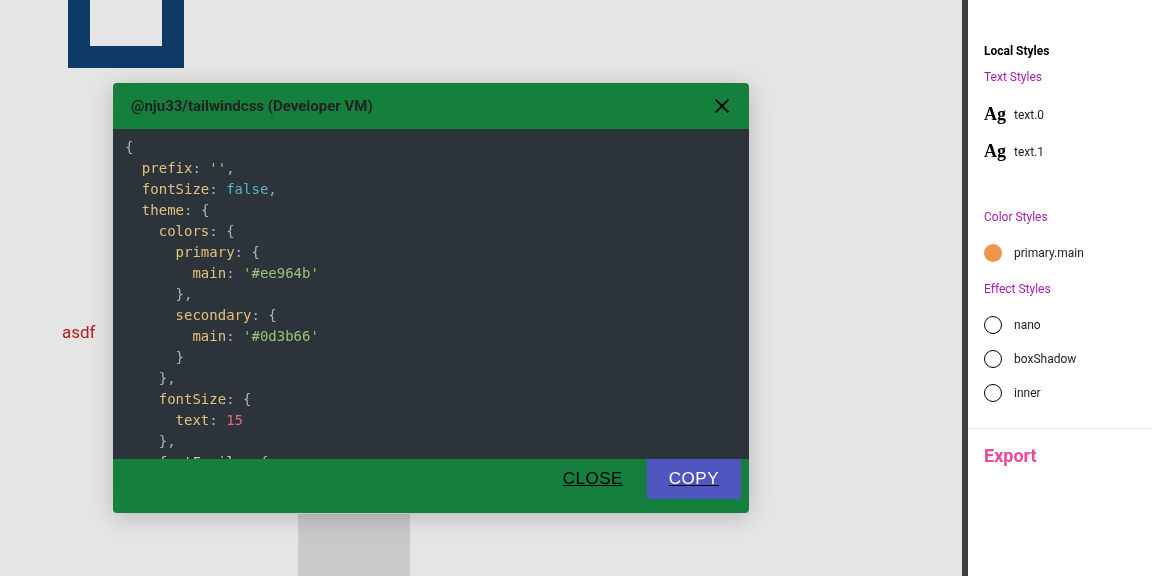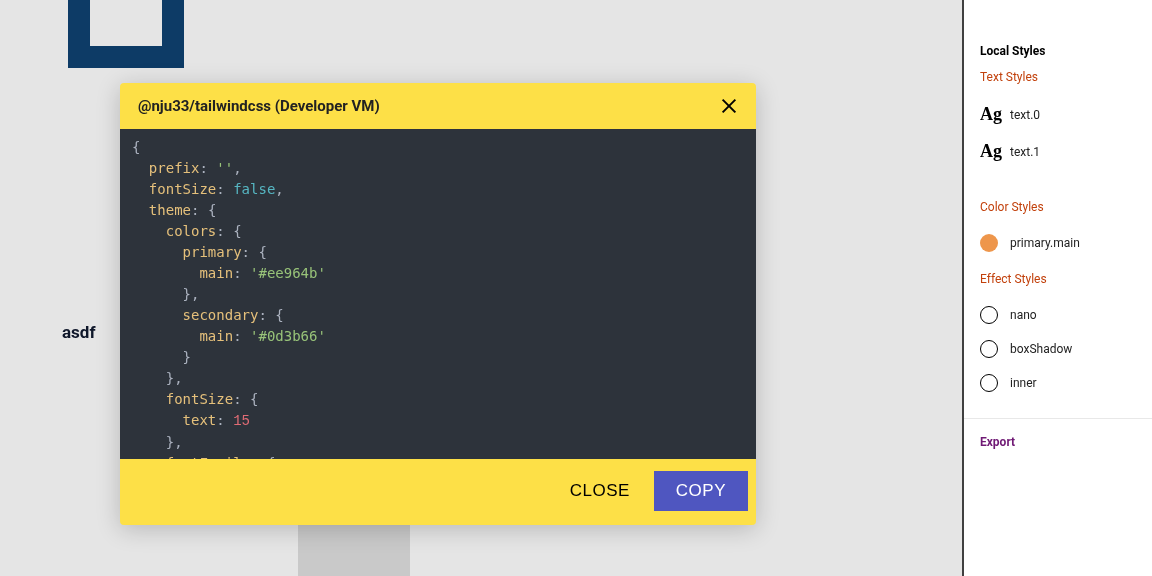--- a/index.html
+++ b/index.html
@@ -36,37 +36,37 @@
       top: 0;
       width: 72px;
       height: 46px;
       background: #e5e5e5;
     }
     .shape-label {
       position: absolute;
       left: 62px;
       top: 322px;
       font-size: 17px;
-      font-weight: 700;
-      color: #0f172a;
+      font-weight: 400;
+      color: #b91c1c;
     }
     .gray-block {
       position: absolute;
       left: 298px;
       top: 514px;
       width: 112px;
       height: 62px;
       background: #c9c9c9;
     }
     .modal {
       position: absolute;
-      left: 120px;
+      left: 113px;
       top: 83px;
       width: 636px;
-      background: #fde047;
+      background: #15803d;
       border-radius: 4px;
       box-shadow: 0 4px 24px rgba(0,0,0,0.2);
       display: flex;
       flex-direction: column;
     }
     .modal-header {
       display: flex;
       justify-content: space-between;
       align-items: center;
       padding: 14px 18px;
@@ -100,27 +100,28 @@
       line-height: 1.5;
       padding: 8px 12px;
       overflow: hidden;
       height: 330px;
       white-space: pre;
     }
     .tk-key { color: #e5c07b; }
     .tk-punc { color: #abb2bf; }
     .tk-str { color: #98c379; }
     .tk-bool { color: #56b6c2; }
-    .tk-num { color: #e06c75; font-family: Liberation Mono, monospace; }
+    .tk-num { color: #e06c75; }
     .modal-footer {
       display: flex;
       justify-content: flex-end;
       align-items: center;
       gap: 14px;
-      padding: 12px 8px 14px 18px;
+      padding: 0 8px 14px 18px;
+      text-decoration: underline;
     }
     .btn-close {
       background: transparent;
       border: none;
       font-size: 17px;
       font-weight: 500;
       color: #000;
       letter-spacing: 0.5px;
       cursor: pointer;
       padding: 8px 10px;
@@ -136,38 +137,38 @@
       border-radius: 0;
       cursor: pointer;
     }
     .right-panel {
       position: absolute;
       right: 0;
       top: 0;
       width: 190px;
       height: 576px;
       background: #fff;
-      border-left: 2px solid #404040;
+      border-left: 6px solid #404040;
       display: flex;
       flex-direction: column;
       padding-top: 0;
     }
     .panel-section {
       padding: 10px 16px;
     }
     .panel-title {
       font-size: 12px;
       font-weight: 700;
       color: #000;
       margin-bottom: 12px;
       padding-top: 24px;
     }
     .panel-subtitle {
       font-size: 12px;
-      color: #c2410c;
+      color: #a21caf;
       margin-bottom: 12px;
       margin-top: 12px;
     }
     .style-item {
       display: flex;
       align-items: center;
       gap: 12px;
       padding: 8px 0;
       font-size: 12px;
       color: #222;
@@ -192,23 +193,23 @@
       border: 1.5px solid #000;
       border-radius: 50%;
       background: #fff;
     }
     .panel-divider {
       border-top: 1px solid #e8e8e8;
       margin: 8px 0 0 0;
     }
     .export-section {
       padding: 16px;
-      font-size: 12px;
-      font-weight: 700;
-      color: #701a75;
+      font-size: 18px;
+      font-weight: 700;
+      color: #ec4899;
     }
     .rp-top-pad {
       height: 10px;
     }
   </style>
 </head>
 <body>
 
 <div class="canvas-area">
   <div class="shape1"></div>
@@ -257,21 +258,21 @@
 
     <div class="style-item">
       <span class="ag-icon">Ag</span>
       <span>text.0</span>
     </div>
     <div class="style-item">
       <span class="ag-icon">Ag</span>
       <span>text.1</span>
     </div>
 
-    <div class="panel-subtitle" style="margin-top:30px">Color Styles</div>
+    <div class="panel-subtitle" style="margin-top:40px">Color Styles</div>
 
     <div class="style-item">
       <span class="color-swatch" style="background:#ee964b"></span>
       <span>primary.main</span>
     </div>
 
     <div class="panel-subtitle" style="margin-top:12px">Effect Styles</div>
 
     <div class="style-item">
       <span class="effect-icon"></span>

